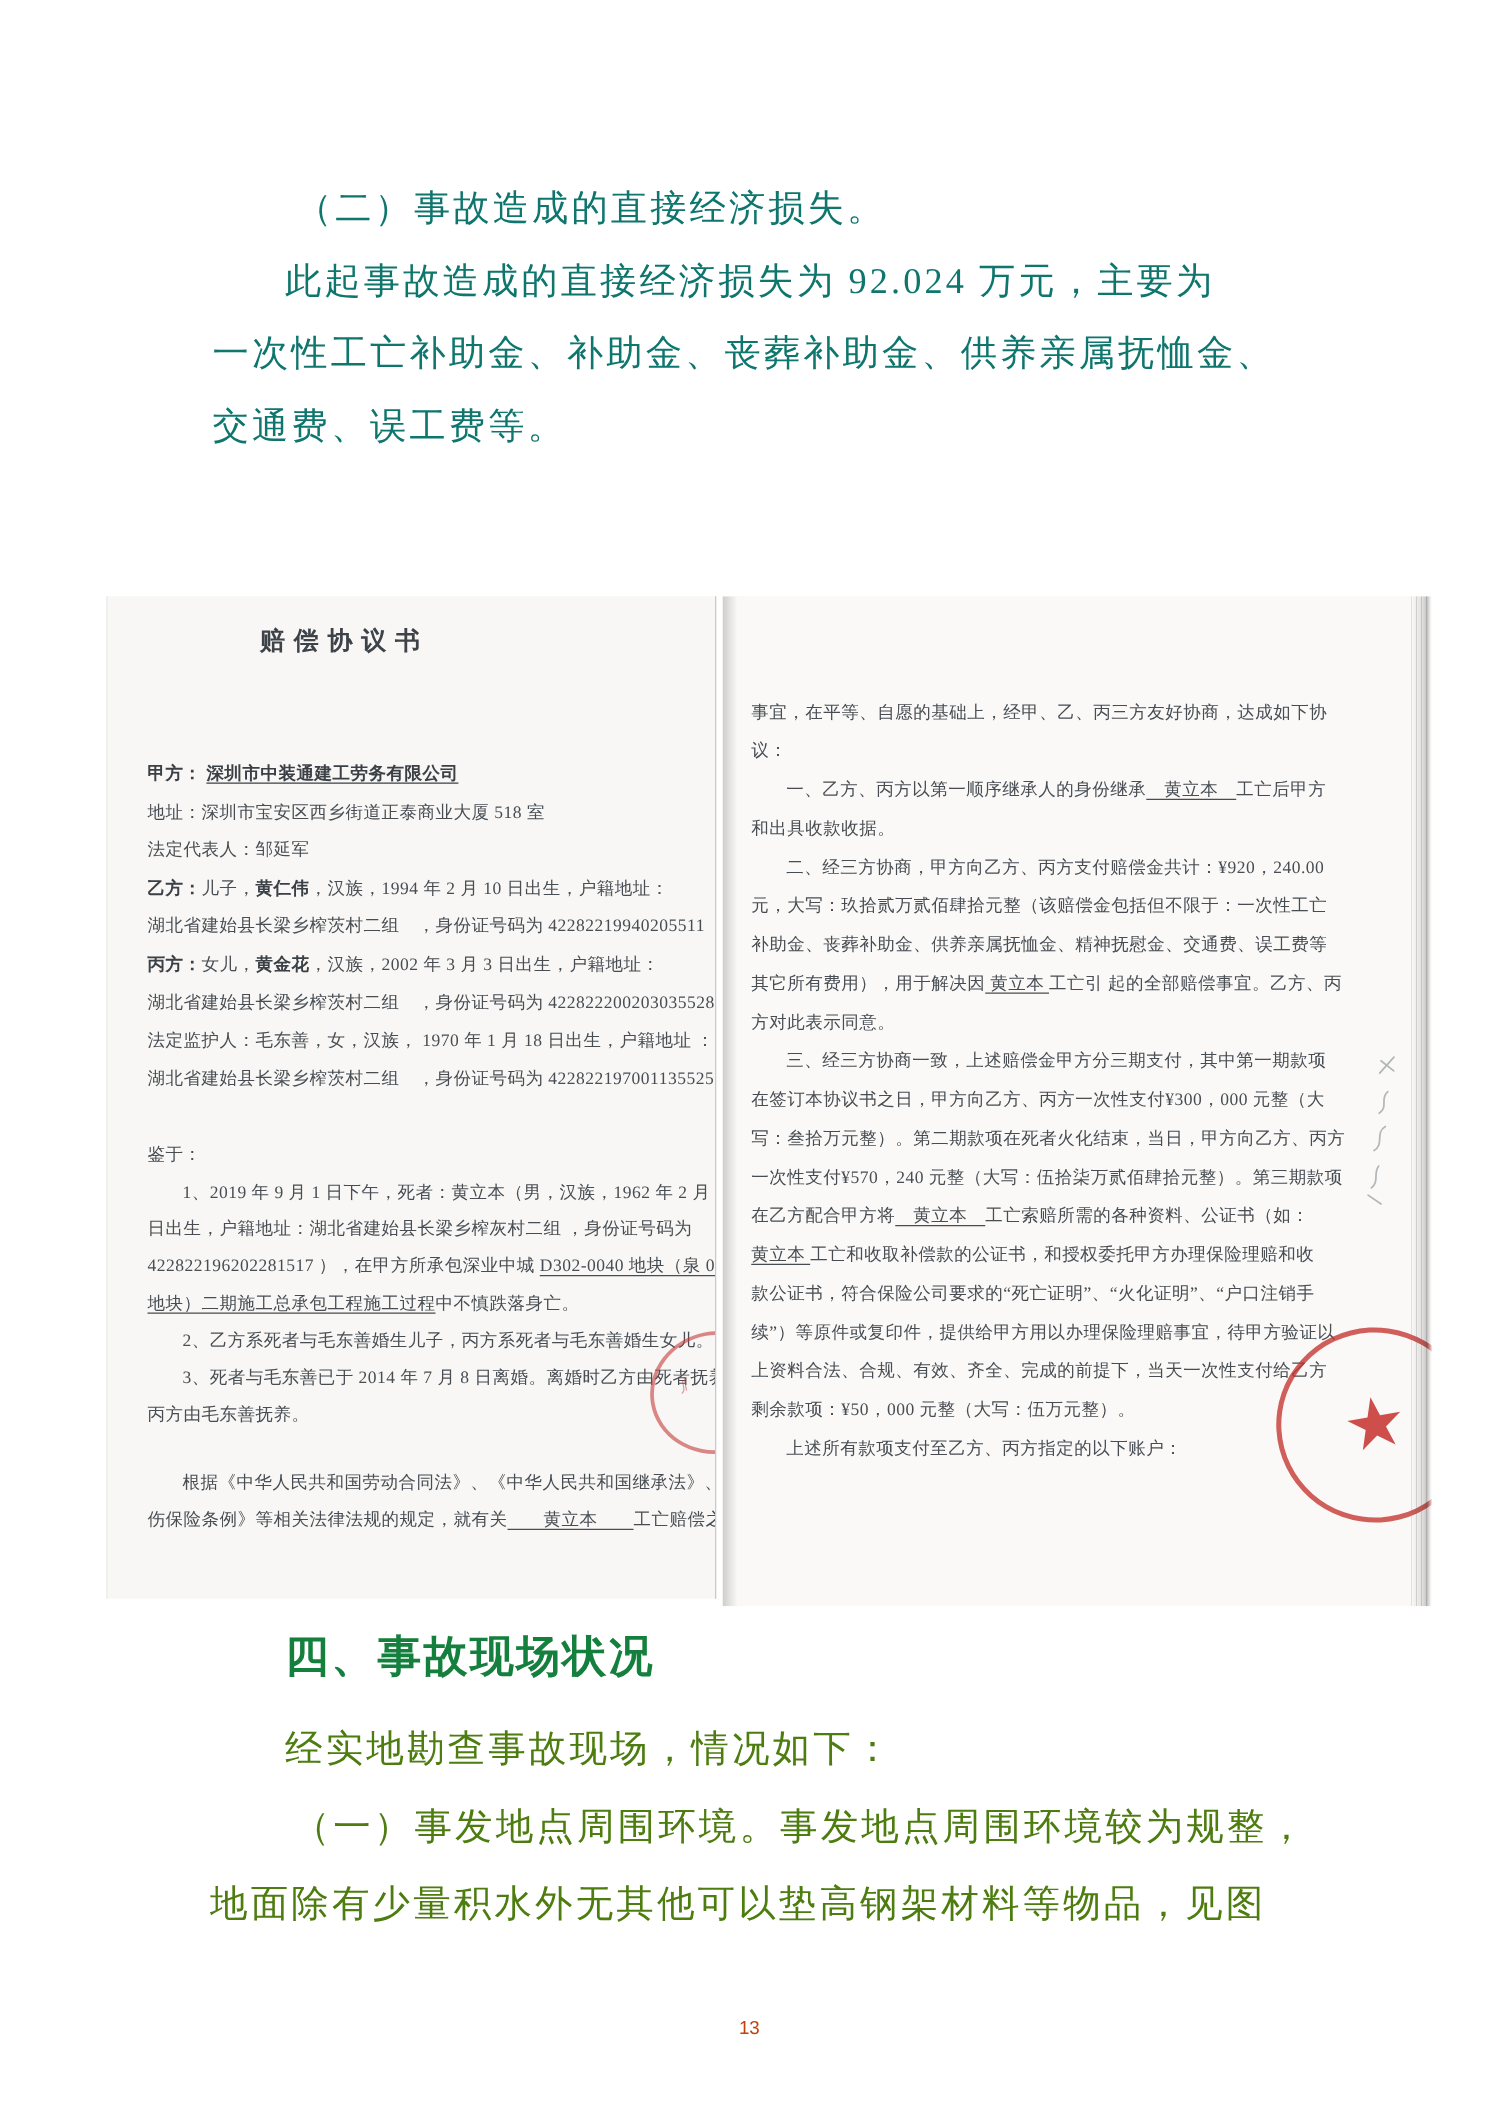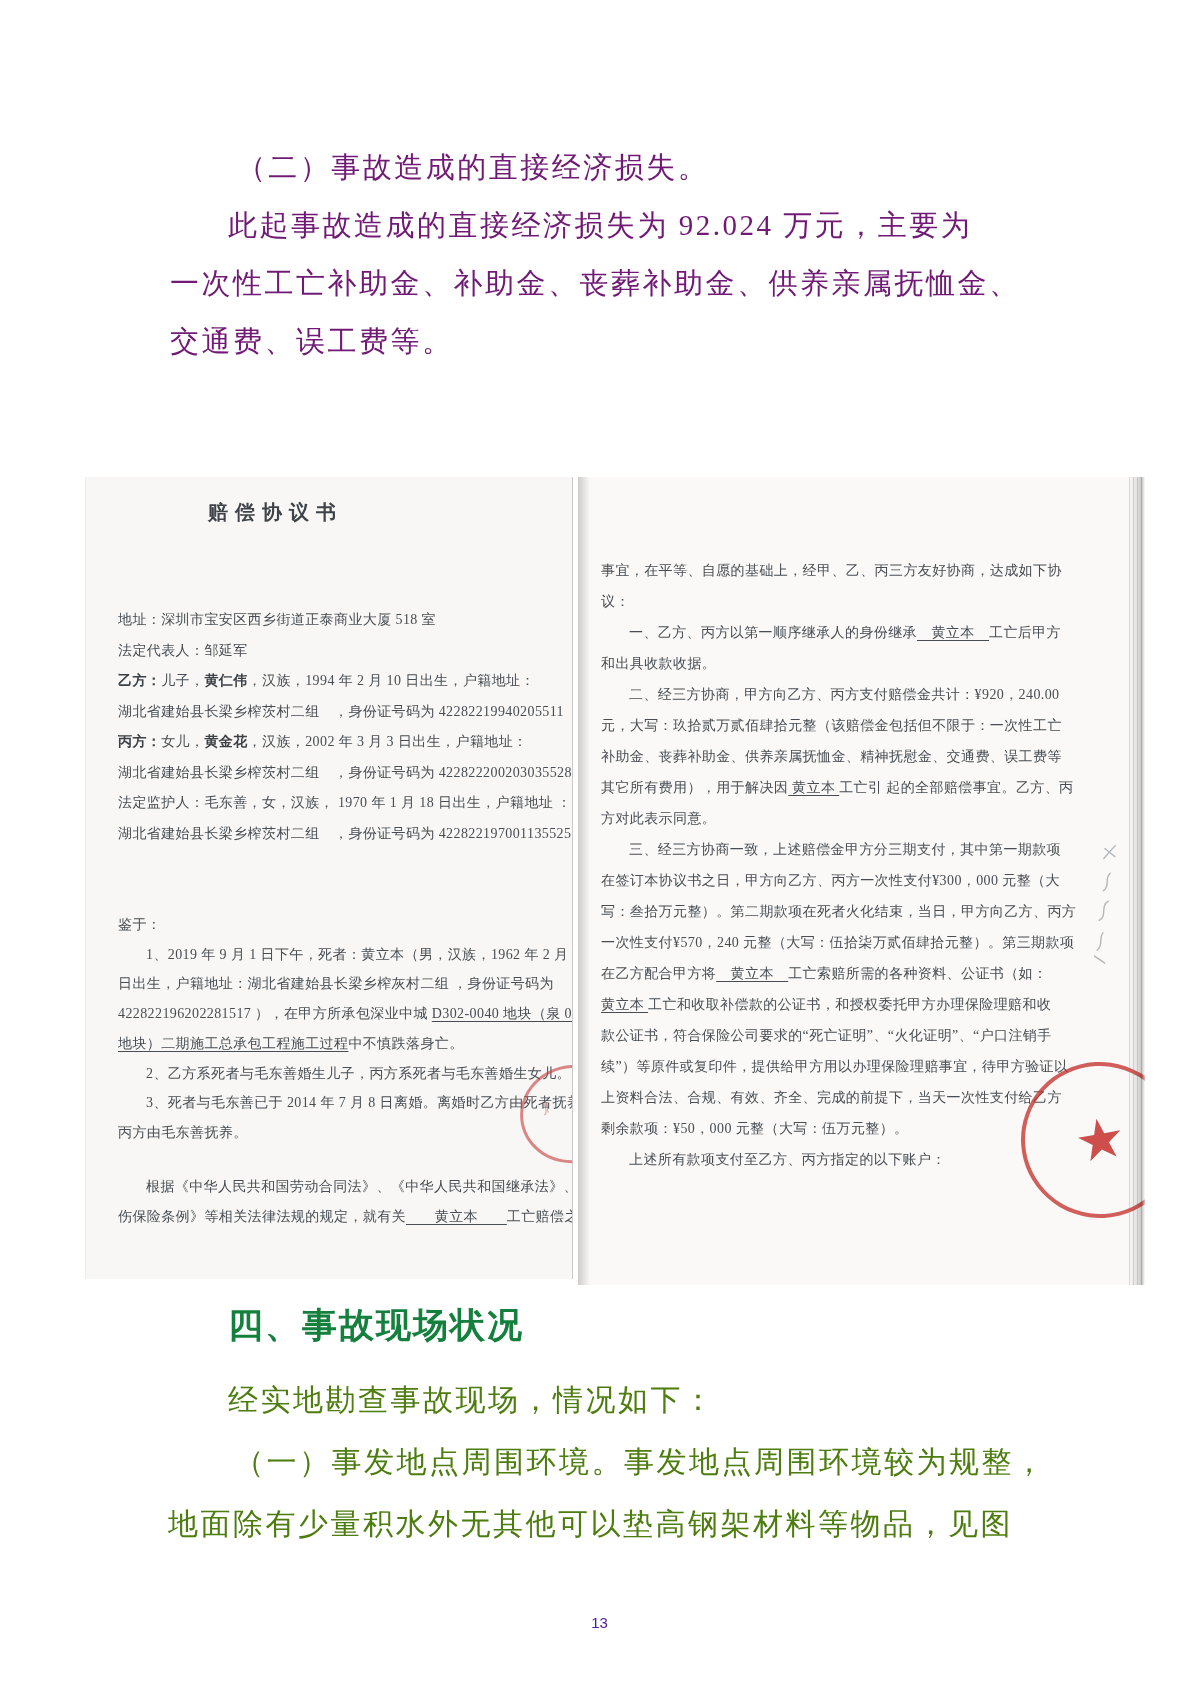--- a/index.html
+++ b/index.html
@@ -4,21 +4,21 @@
 <style>
   html,body{margin:0;padding:0;background:#ffffff;}
   .page{
     position:relative;width:1199px;height:1696px;background:#ffffff;
     overflow:hidden;font-family:"Liberation Serif",serif;color:#000;
   }
 
   
   .top-block{position:absolute;left:170px;top:138px;width:880px;}
   .body-line{
-    font-size:29px;line-height:58px;letter-spacing:2.5px;color:#701a75;
+    font-size:29px;line-height:58px;letter-spacing:2.5px;color:#0f766e;
     white-space:nowrap;font-family:"Liberation Serif",serif;
   }
 
   
   .scan{
     position:absolute;overflow:hidden;
     font-family:"Liberation Serif",serif;color:#474d53;
   }
   .scan-left{
     left:85px;top:477px;width:486px;height:802px;
@@ -84,40 +84,41 @@
     margin:0 0 20px 0;font-family:"Liberation Sans",sans-serif;
     font-weight:bold;font-size:35px;letter-spacing:2px;color:#15803d;
   }
   .bottom-line{
     font-size:30px;line-height:62px;letter-spacing:2.5px;color:#4d7c0f;
     white-space:nowrap;
   }
 
   .page-number{
     position:absolute;left:0;top:1614px;width:100%;text-align:center;
-    font-size:15px;color:#4c1d95;font-family:"Liberation Sans",sans-serif;
+    font-size:15px;color:#c2410c;font-family:"Liberation Sans",sans-serif;
   }
 </style>
 </head>
 <body>
 
 <div class="page">
 
   <section class="top-block">
     <div id="top-lines">
         <div class="body-line" style="text-indent: 2.3em;"><span>（二）事故造成的直接经济损失。</span></div>
         <div class="body-line" style="text-indent: 2em;"><span>此起事故造成的直接经济损失为 92.024 万元，主要为</span></div>
         <div class="body-line"><span>一次性工亡补助金、补助金、丧葬补助金、供养亲属抚恤金、</span></div>
         <div class="body-line"><span>交通费、误工费等。</span></div>
       </div>
   </section>
 
   <div class="scan scan-left">
     <div class="scan-title">赔偿协议书</div>
     <div id="left-parties" class="scan-lines lines-left left-parties">
+        <div class="scan-line"><span class="b">甲方： </span><span class="u b">深圳市中装通建工劳务有限公司</span></div>
         <div class="scan-line"><span>地址：深圳市宝安区西乡街道正泰商业大厦 518 室</span></div>
         <div class="scan-line"><span>法定代表人：邹延军</span></div>
         <div class="scan-line"><span class="b">乙方：</span><span>儿子，</span><span class="b">黄仁伟</span><span>，汉族，1994 年 2 月 10 日出生，户籍地址：</span></div>
         <div class="scan-line"><span>湖北省建始县长梁乡榨茨村二组　，身份证号码为 42282219940205511</span></div>
         <div class="scan-line"><span class="b">丙方：</span><span>女儿，</span><span class="b">黄金花</span><span>，汉族，2002 年 3 月 3 日出生，户籍地址：</span></div>
         <div class="scan-line"><span>湖北省建始县长梁乡榨茨村二组　，身份证号码为 422822200203035528</span></div>
         <div class="scan-line"><span>法定监护人：毛东善，女，汉族， 1970 年 1 月 18 日出生，户籍地址 ：</span></div>
         <div class="scan-line"><span>湖北省建始县长梁乡榨茨村二组　，身份证号码为 422822197001135525</span></div>
       </div>
     <div id="left-recitals" class="scan-lines lines-left left-recitals">

